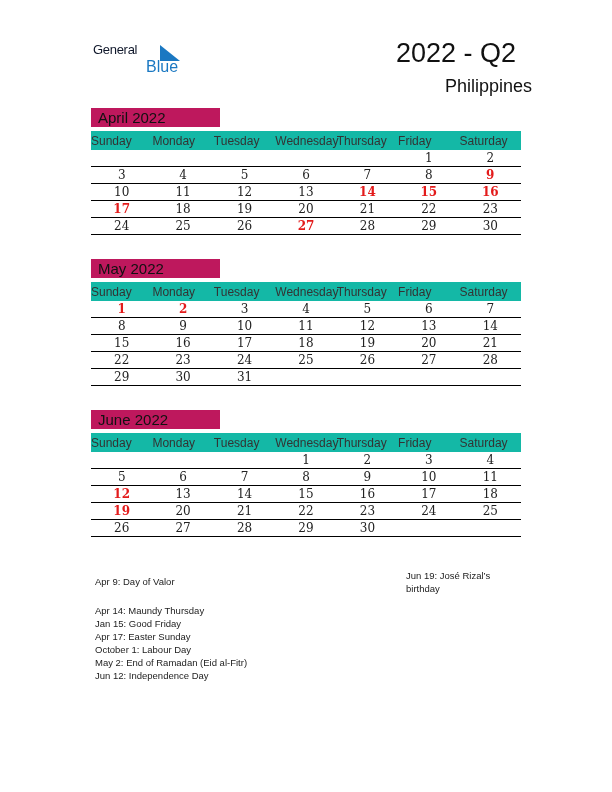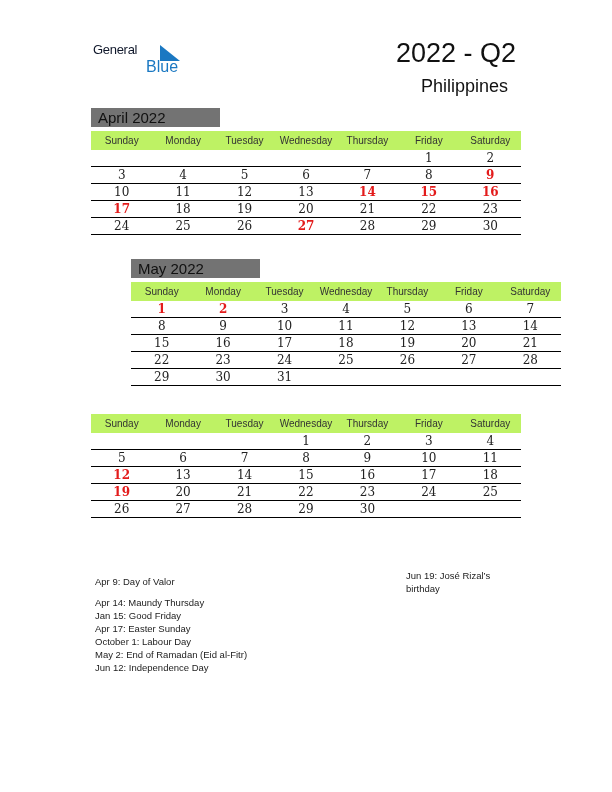--- a/index.html
+++ b/index.html
@@ -2,31 +2,31 @@
 <html><head>
 <meta charset="utf-8">
 <style>
   html, body { margin:0; padding:0; background:#fff; }
   body { width:612px; height:792px; position:relative; overflow:hidden; font-family:"Liberation Sans", sans-serif; color:#000; }
   .logo { position:absolute; left:93px; top:40px; width:100px; height:40px; }
   .logo .g { position:absolute; left:0; top:2px; font-size:13px; color:#0f172a; letter-spacing:-0.3px; }
   .logo .b { position:absolute; left:53px; top:18px; font-size:16px; color:#1a78c2; }
   .logo svg { position:absolute; left:67px; top:5px; }
   .title { position:absolute; right:96px; top:38px; font-size:27px; color:#111; }
-  .country { position:absolute; right:104px; top:76px; font-size:18px; color:#111; }
+  .country { position:absolute; right:80px; top:76px; font-size:18px; color:#111; }
   .month { position:absolute; left:91px; width:430px; }
-  .mlabel { width:122px; height:19px; background:#737373; font-size:15px; padding-left:7px; line-height:19px; color:#111; }
+  .mlabel { width:122px; height:19px; background:#be185d; font-size:15px; padding-left:7px; line-height:19px; color:#111; }
   table { border-collapse:collapse; width:430px; table-layout:fixed; }
-  thead td { background:#bef264; font-size:10px; color:#333; height:19px; text-align:center; padding:0; }
+  thead td { background:#14b8a6; font-size:12px; color:#333; height:19px; padding:0; }
   tbody td { font-family:"DejaVu Serif", serif; font-size:12px; text-align:center; height:16px; padding:0; color:#222; line-height:16px; }
   tbody tr { border-bottom:1.5px solid #000; }
   .red { color:#e31b1b; font-weight:bold; }
   .notes { position:absolute; left:95px; top:575px; font-size:9.5px; line-height:13px; color:#222; }
   .notes div { white-space:nowrap; }
-  .notes .gap { margin-bottom:8px; }
+  .notes .gap { margin-bottom:16px; }
   .notes2 { position:absolute; left:406px; top:569px; font-size:9.5px; line-height:13px; color:#222; width:110px; }
 </style>
 </head>
 <body>
 
 <div class="logo">
   <span class="g">General</span>
   <svg width="20" height="16" viewBox="0 0 20 16">
       <polygon points="0,0 0,16 20,16" fill="#1a78c2"></polygon>
     </svg>
@@ -93,21 +93,21 @@
             <td>25</td>
             <td>26</td>
             <td class="red">27</td>
             <td>28</td>
             <td>29</td>
             <td>30</td>
           </tr>
         </tbody>
       </table>
     </div>
-    <div class="month" style="top: 259px; margin-left: 40px;">
+    <div class="month" style="top: 259px;">
       <div class="mlabel">May 2022</div>
       <table style="margin-top:4px">
         <thead>
           <tr>
             <td>Sunday</td>
             <td>Monday</td>
             <td>Tuesday</td>
             <td>Wednesday</td>
             <td>Thursday</td>
             <td>Friday</td>
@@ -157,20 +157,21 @@
             <td>31</td>
             <td></td>
             <td></td>
             <td></td>
             <td></td>
           </tr>
         </tbody>
       </table>
     </div>
     <div class="month" style="top: 410px;">
+      <div class="mlabel">June 2022</div>
       <table style="margin-top:4px">
         <thead>
           <tr>
             <td>Sunday</td>
             <td>Monday</td>
             <td>Tuesday</td>
             <td>Wednesday</td>
             <td>Thursday</td>
             <td>Friday</td>
             <td>Saturday</td>

